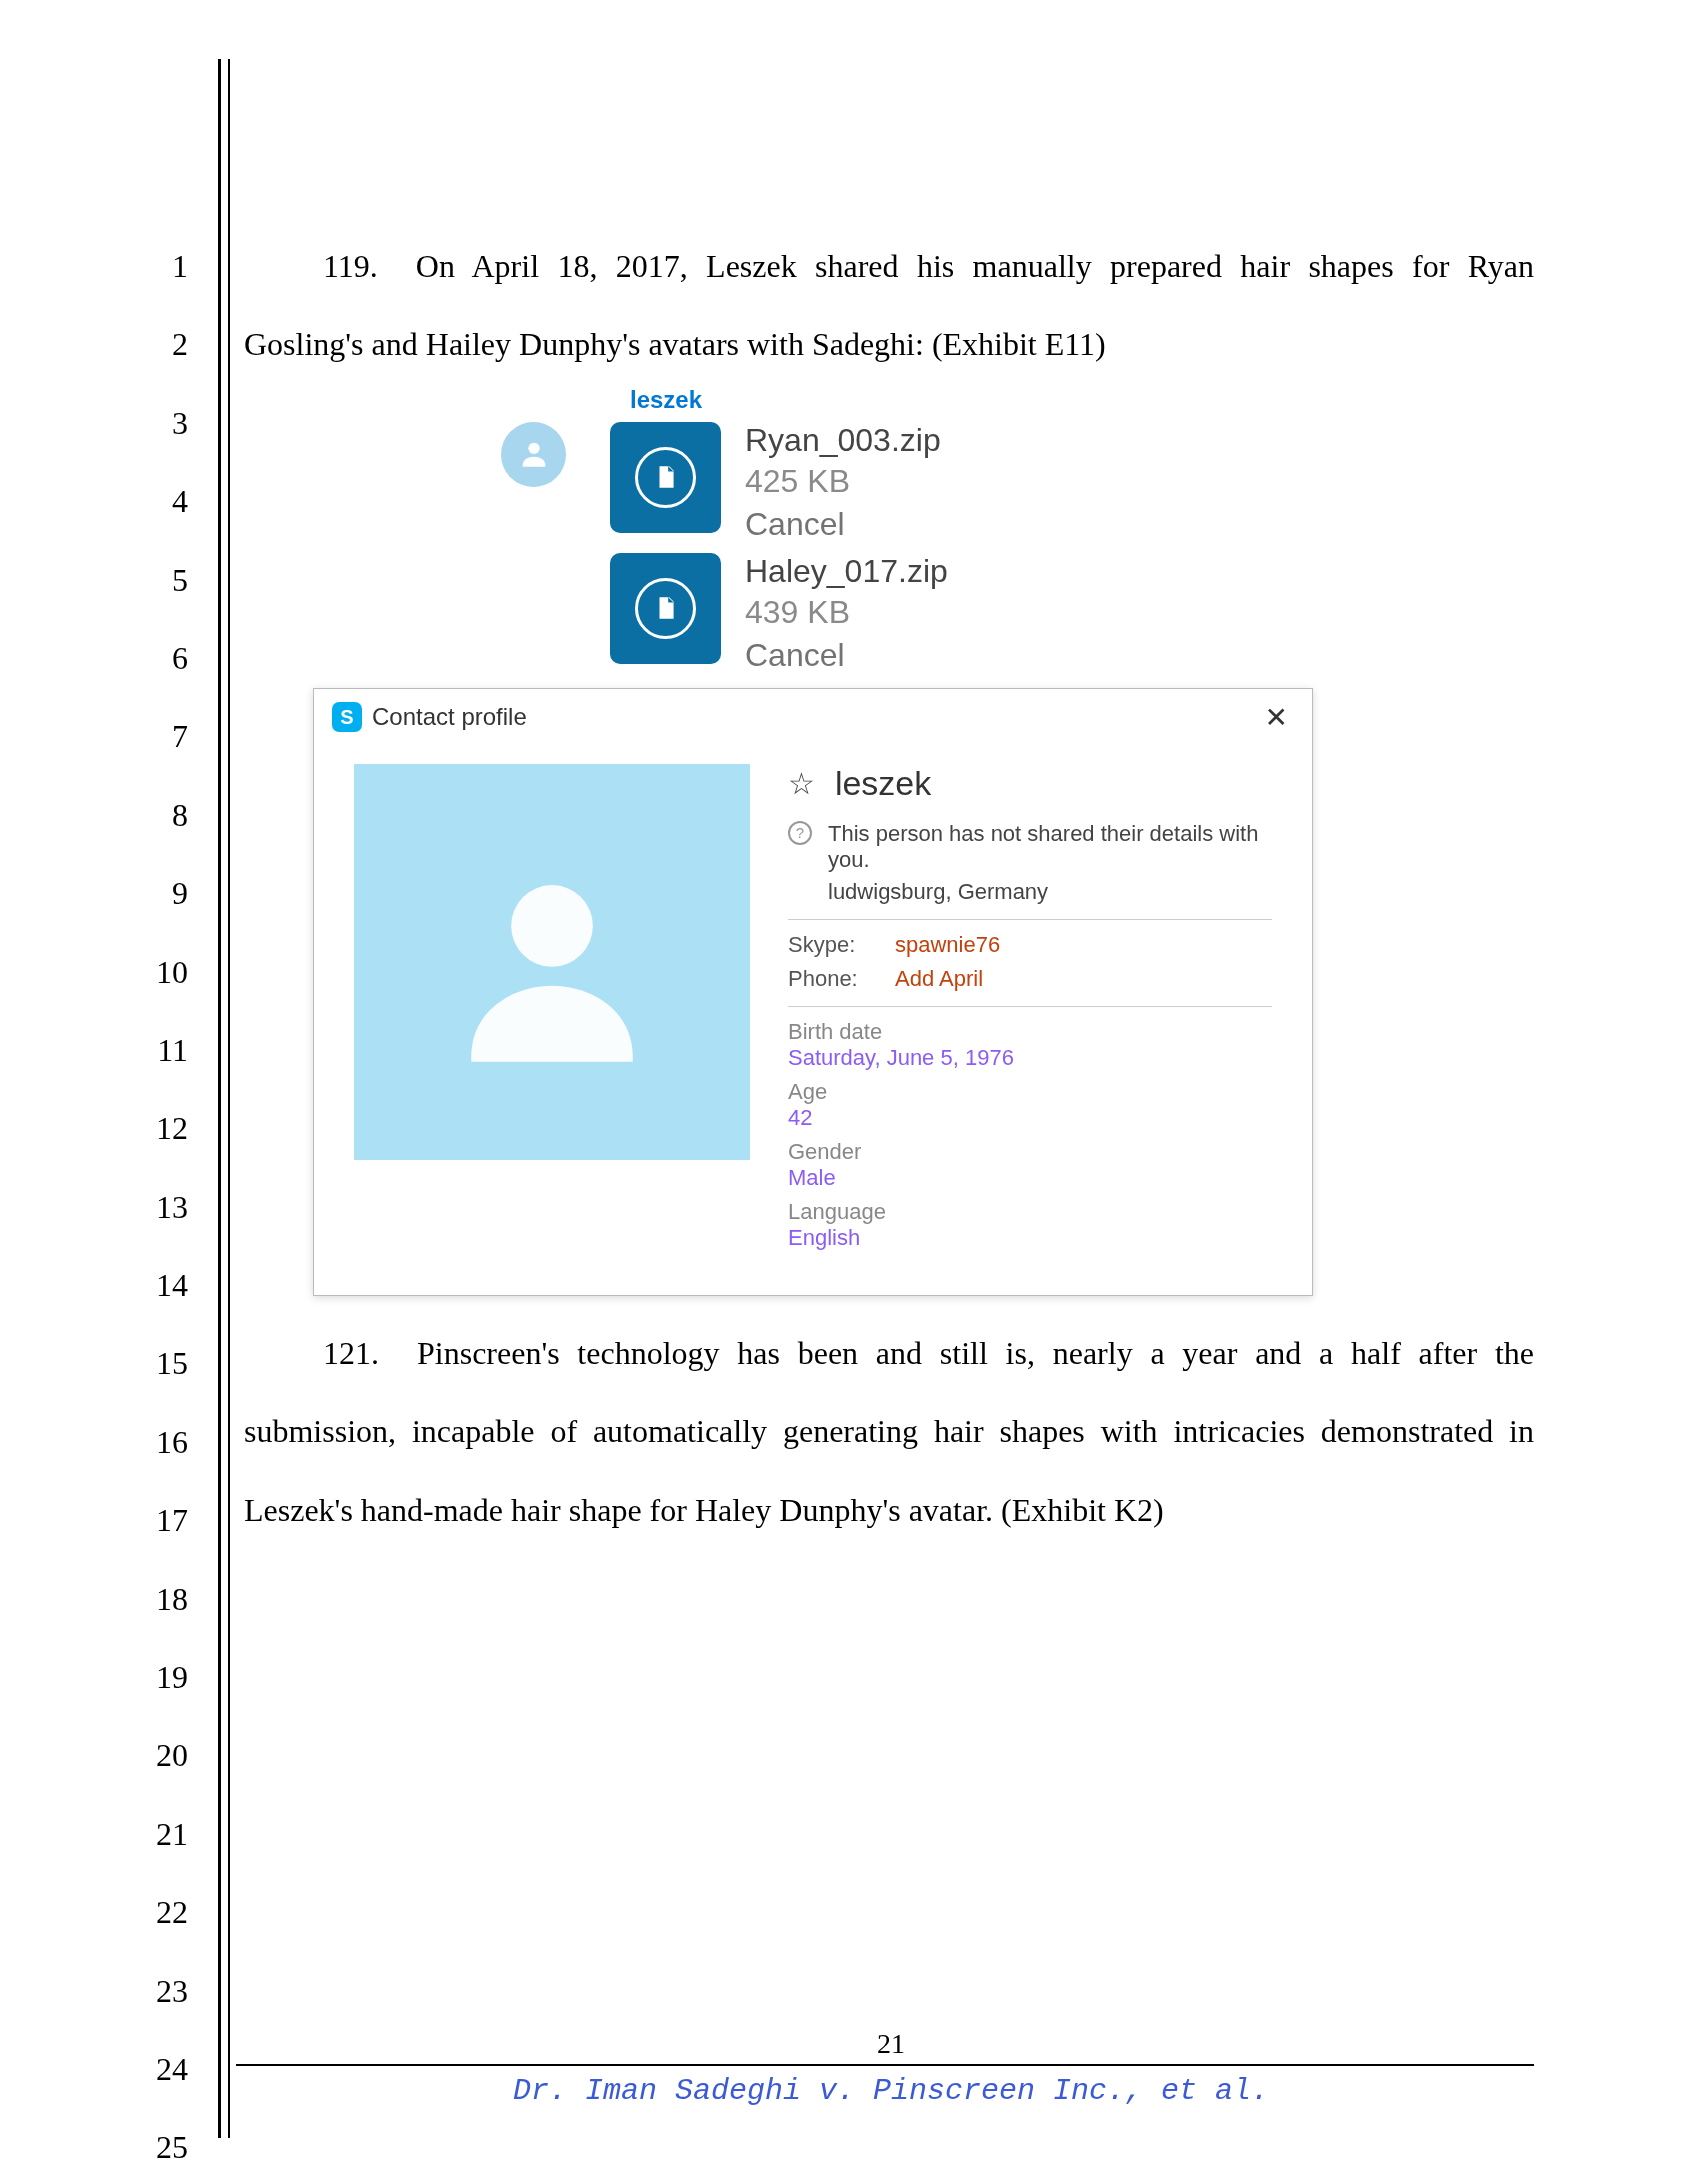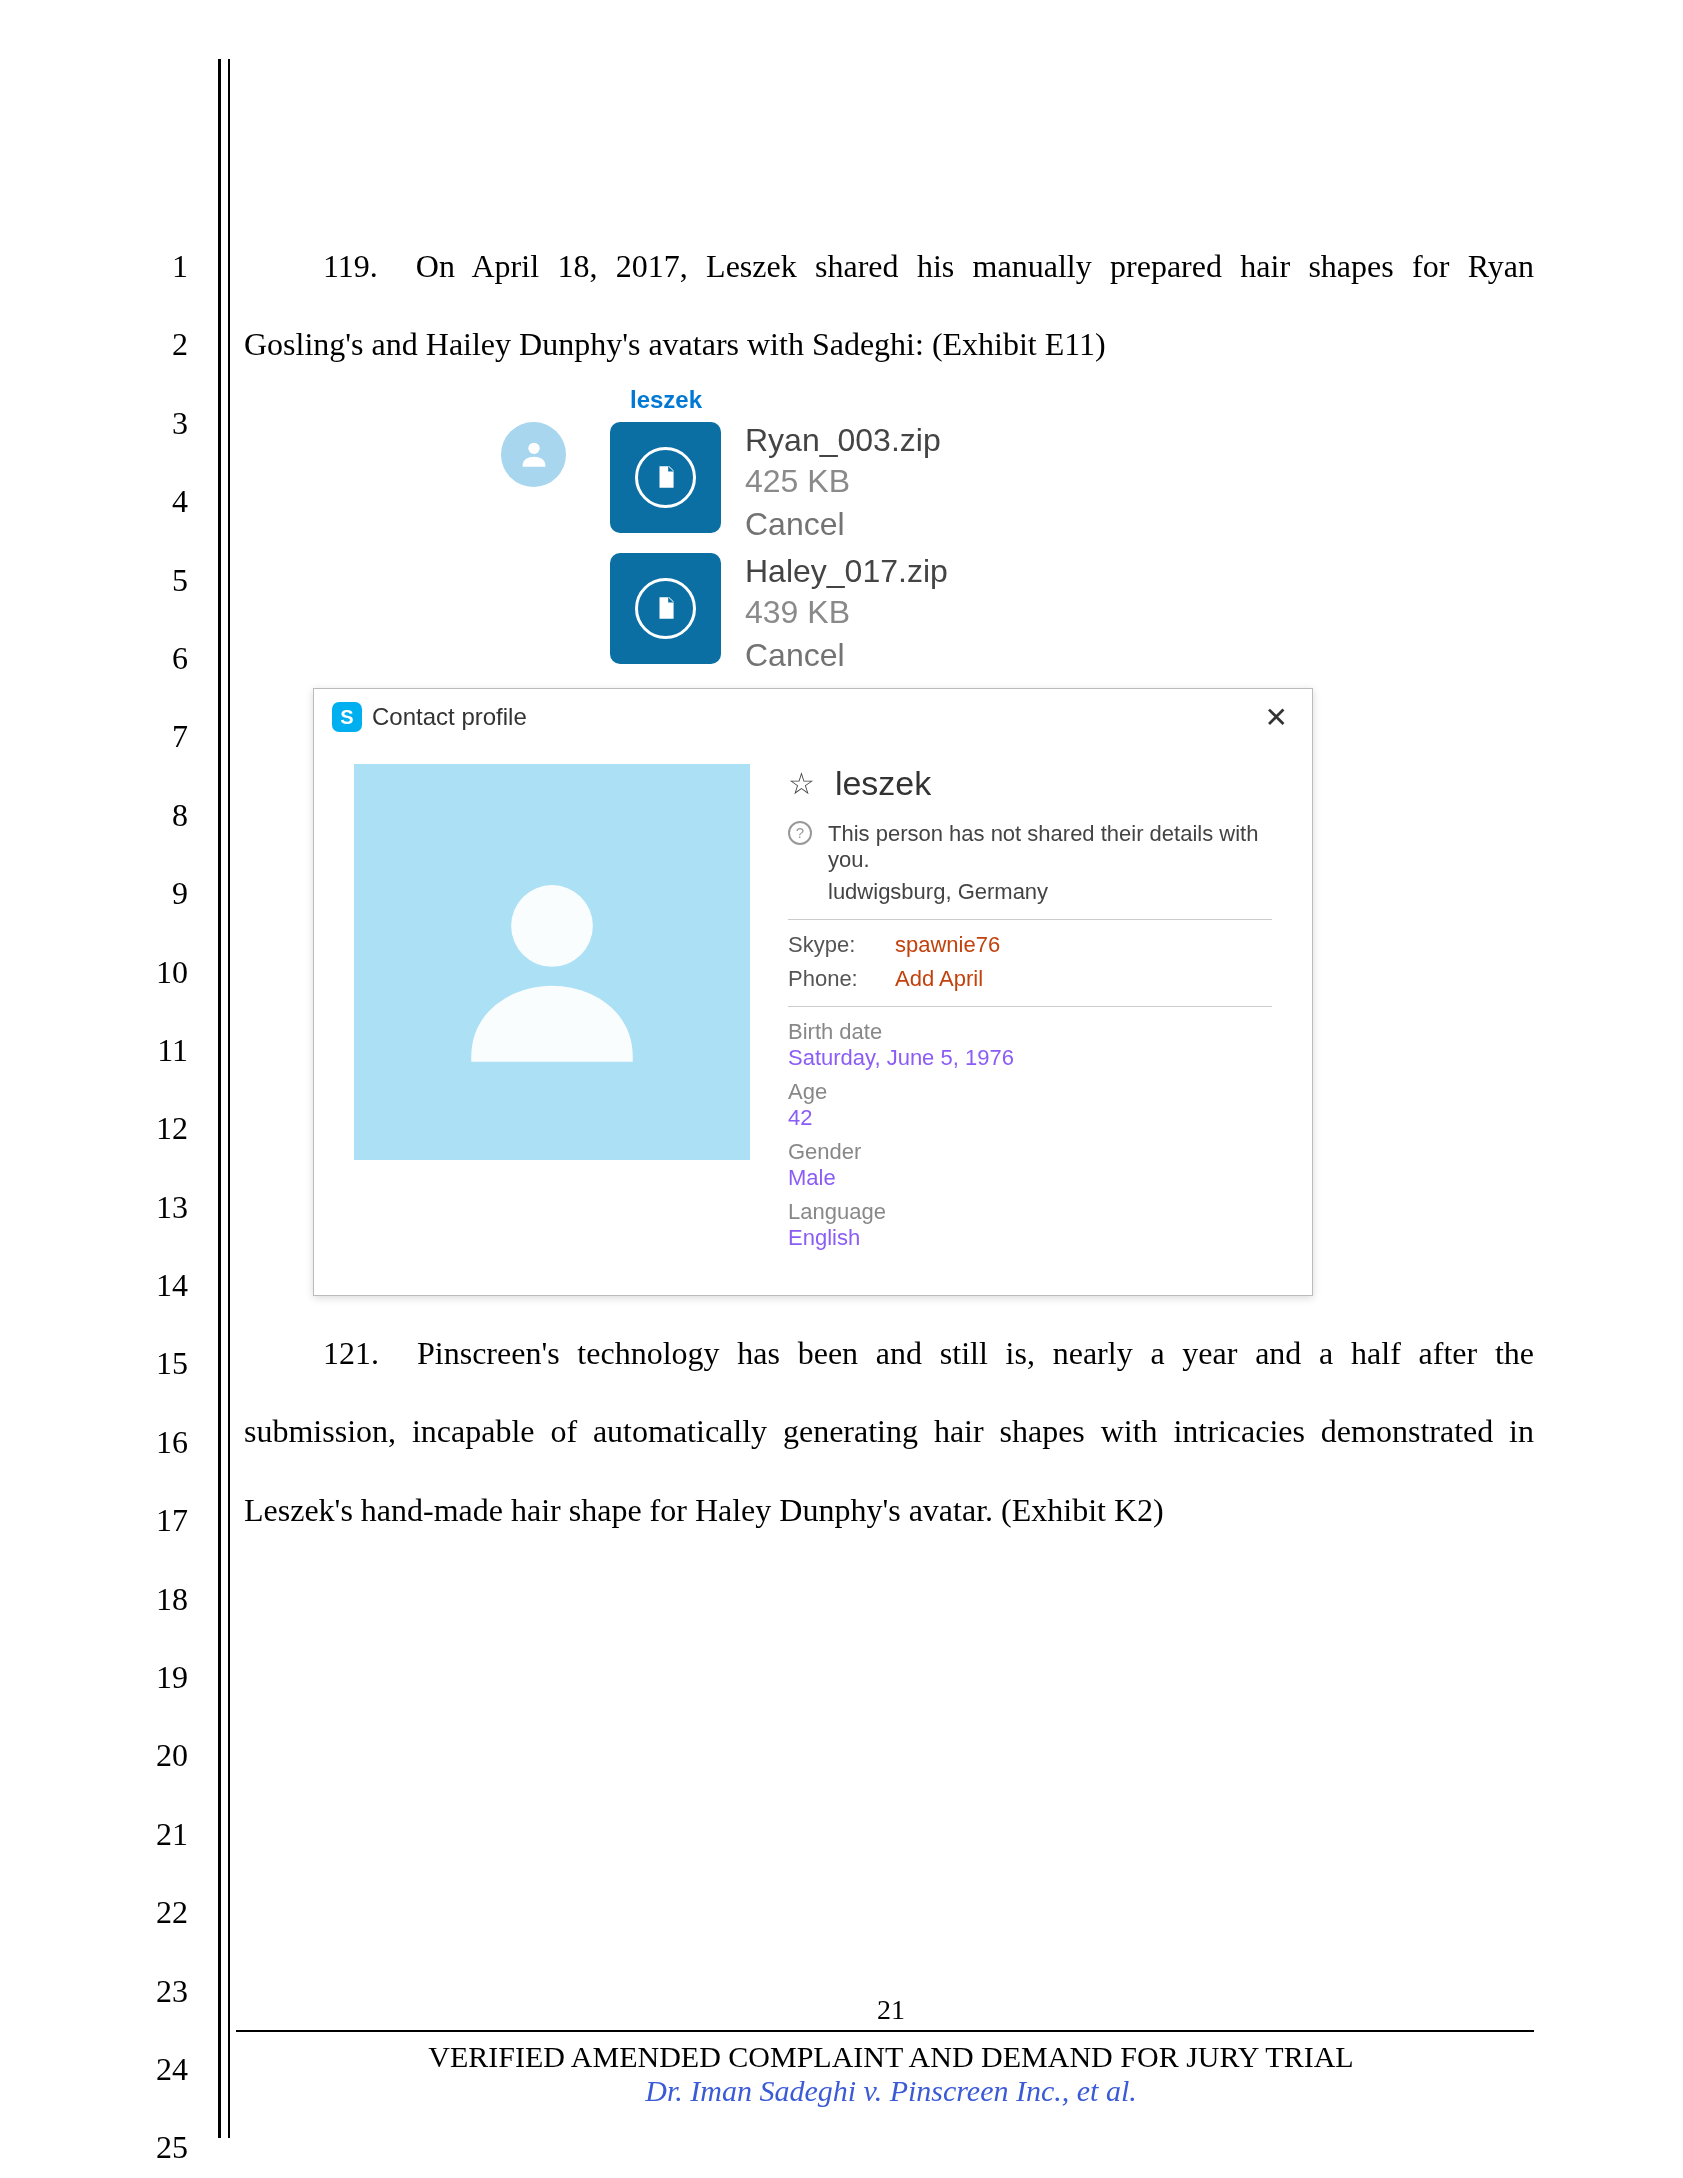--- a/index.html
+++ b/index.html
@@ -167,21 +167,21 @@
 .footer-rule {
   border: none;
   border-top: 2px solid #000;
   margin: 4px 30px 8px 18px;
 }
 
 .footer-title { font-family: "Times New Roman", serif; }
 .footer-case {
   font-style: italic;
   color: #3b5bd6;
-  font-family: Liberation Serif, serif;
+  font-family: Liberation Mono, monospace;
 }
 
 .pgnum { font-size: 28px; }
 </style>
 </head>
 <body>
 
 <div class="page">
 
   <div class="line-numbers">
@@ -314,18 +314,17 @@
 
     <div class="para">
       <span class="num">121.</span><span>Pinscreen's technology has been and still is, nearly a year and a half after the submission, incapable of automatically generating hair shapes with intricacies demonstrated in Leszek's hand-made hair shape for Haley Dunphy's avatar. (Exhibit K2)</span>
     </div>
 
   </div>
 
   <div class="footer-area">
     <div class="pgnum">21</div>
     <hr class="footer-rule">
-    <div class="footer-title">VERIFIED AMENDED COMPLAINT AND DEMAND FOR JURY TRIAL</div>
     <div class="footer-case">Dr. Iman Sadeghi v. Pinscreen Inc., et al.</div>
   </div>
 
 </div>
 
 
 </body></html>

